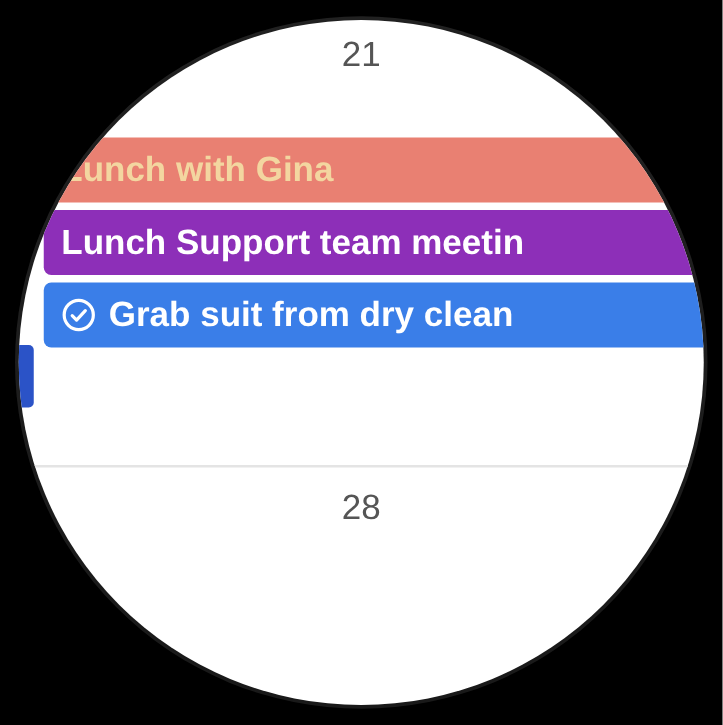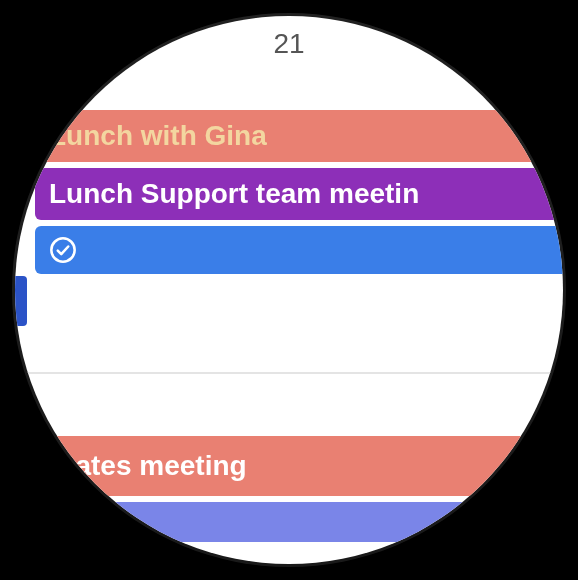--- a/index.html
+++ b/index.html
@@ -165,29 +165,23 @@
         <span>Lunch Support team meetin</span>
       </div>
       <div class="event-bar-left bar-zylker"></div>
       <div class="event event-grab">
         <span class="check-icon">
           <svg width="28" height="28" viewBox="0 0 24 24" fill="none" stroke="#fff" stroke-width="2.2">
             <circle cx="12" cy="12" r="10"></circle>
             <path d="M7.5 12.5 L10.5 15.5 L16.5 9" stroke-linecap="round" stroke-linejoin="round"></path>
           </svg>
         </span>
+        <span>Grab suit from dry clean</span>
       </div>
     </div>
 
     <div class="divider divider-1"></div>
 
+    <div class="day-header day-28-header">28</div>
 
-    <div class="events-block-28">
-      <div class="event event-delegates">
-        <span>legates meeting</span>
-      </div>
-      <div class="event event-bottom">
-        <span></span>
-      </div>
-    </div>
 
   </div>
 </div>
 
 </body></html>

